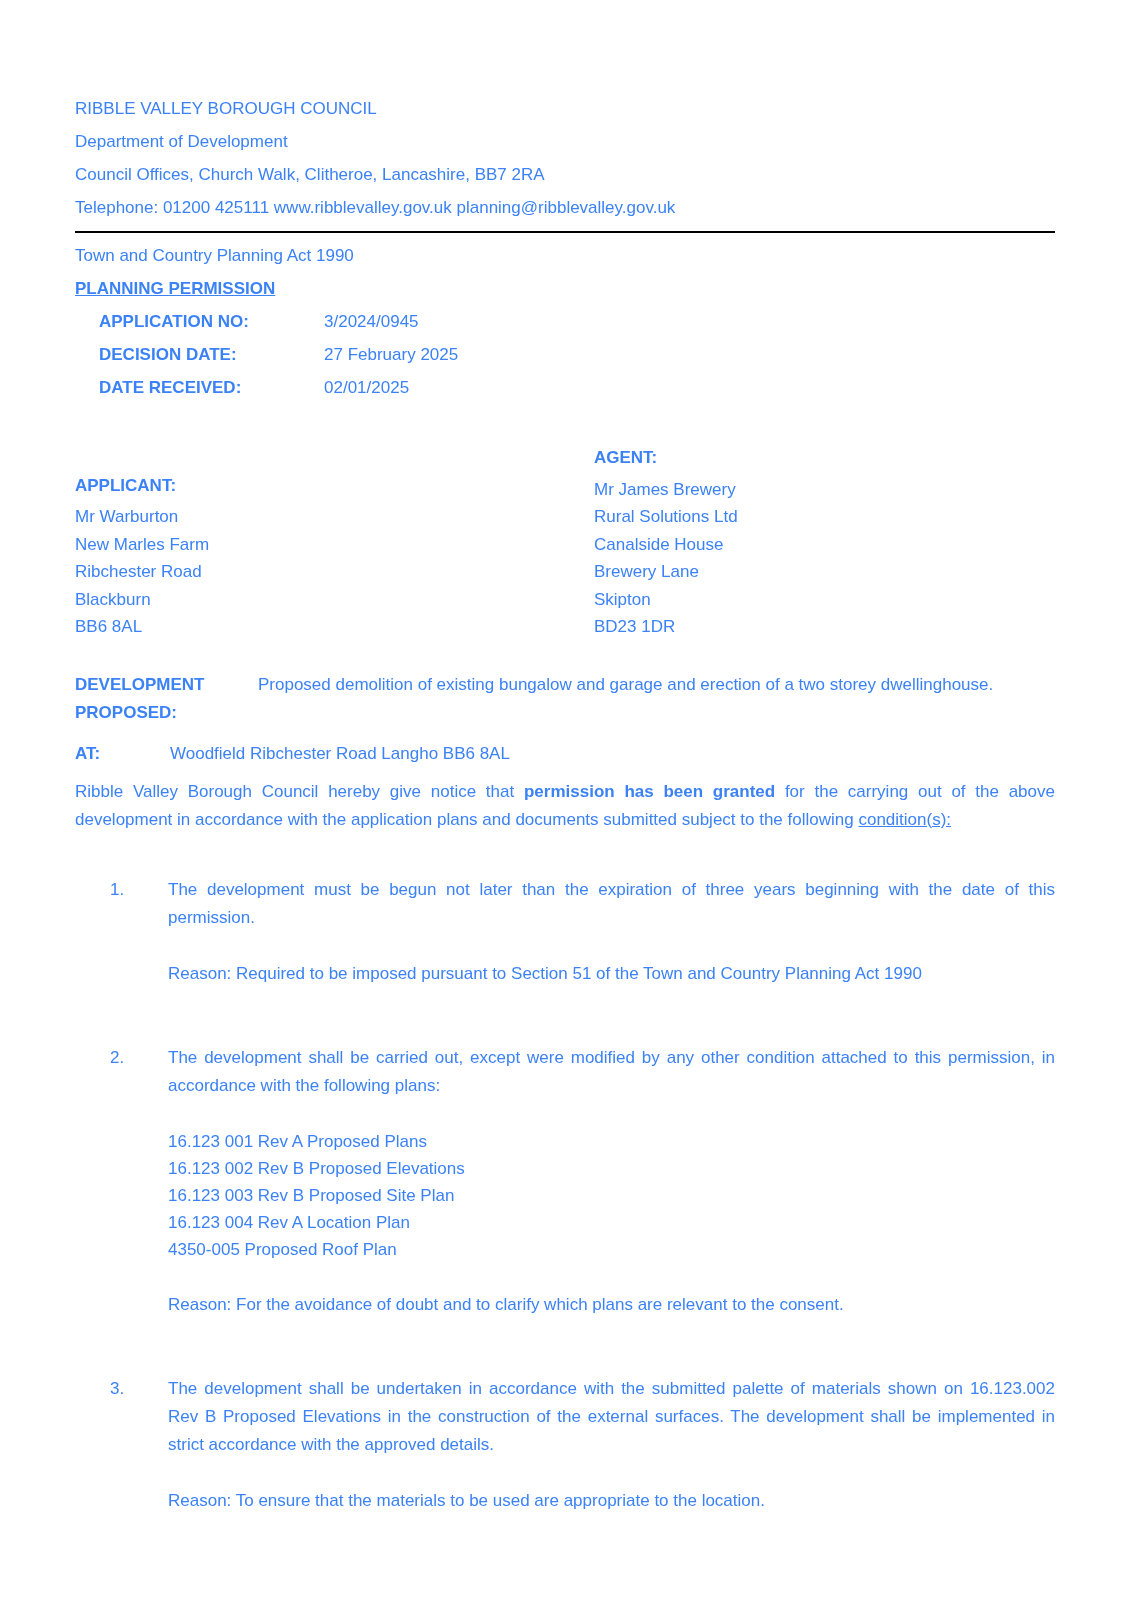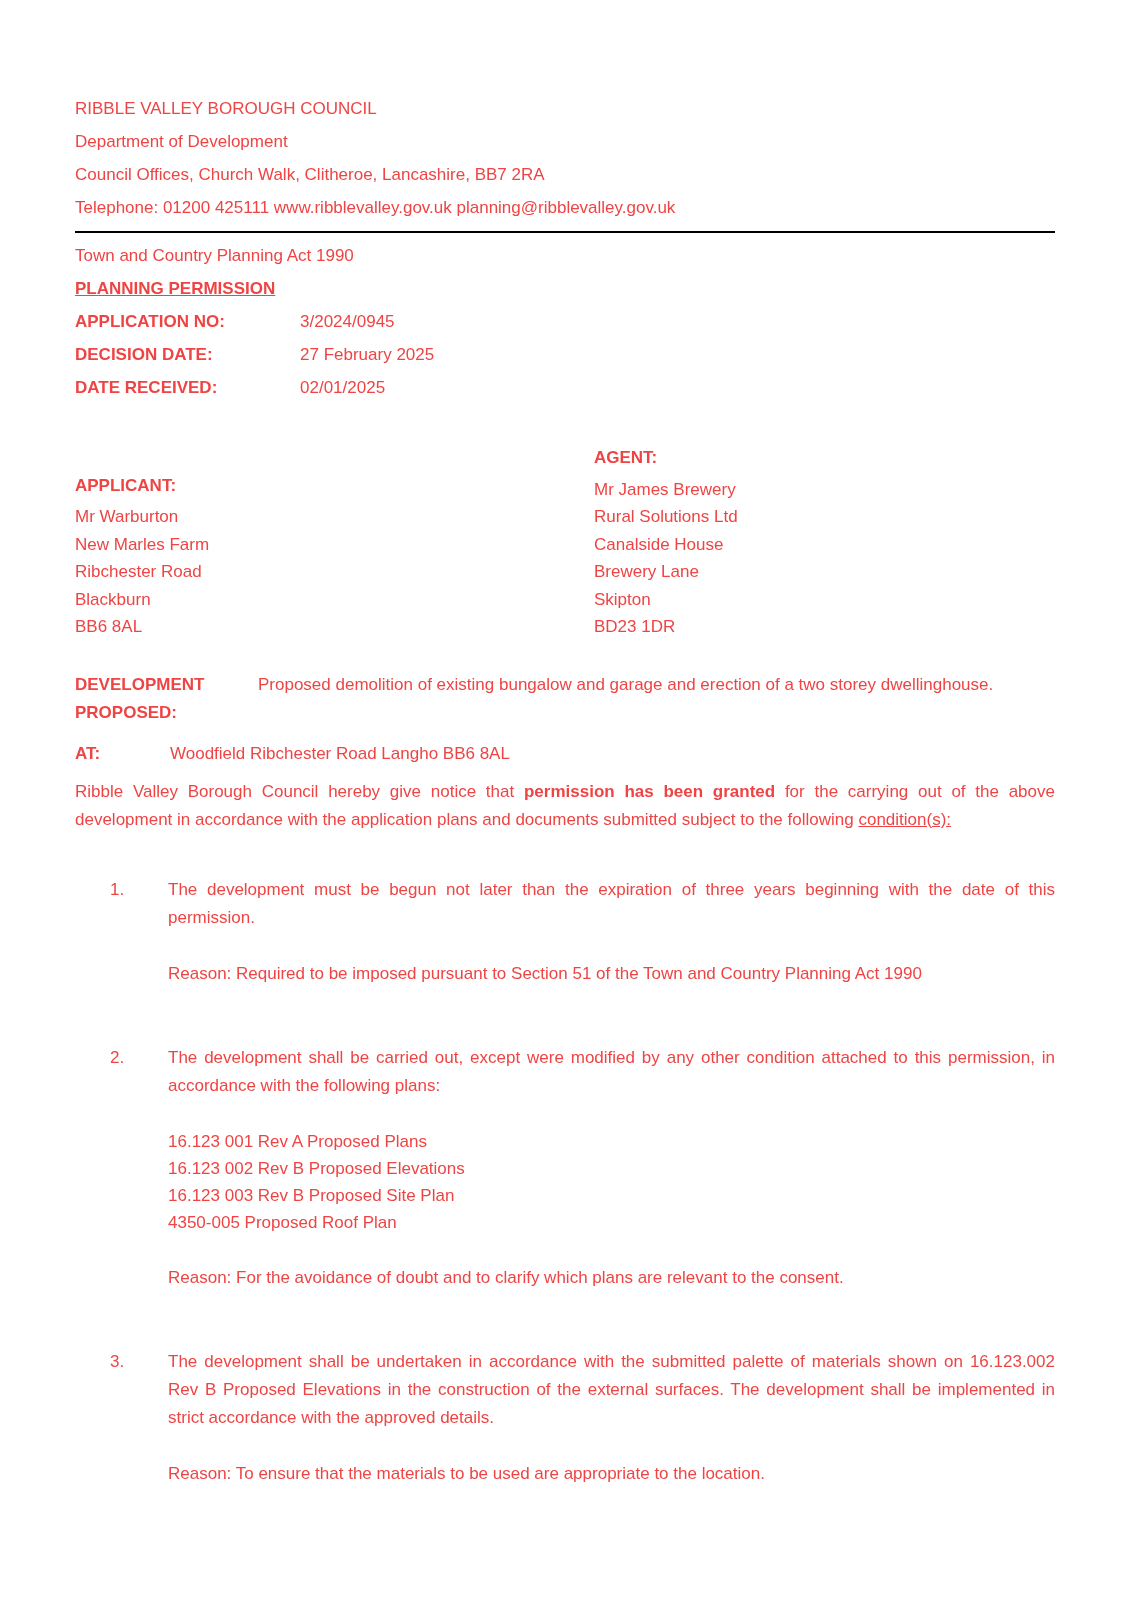--- a/index.html
+++ b/index.html
@@ -3,40 +3,40 @@
 <meta charset="utf-8">
 <style>
   * { box-sizing: border-box; margin: 0; padding: 0; }
   html, body { background: #ffffff; }
   .page {
     position: relative;
     width: 1131px;
     height: 1600px;
     margin: 0 auto;
     background: #ffffff;
-    color: #ef4444;
+    color: #3b82f6;
     font-family: "Liberation Sans", sans-serif;
     font-size: 17px;
     padding: 92px 76px 40px 75px;
     overflow: hidden;
   }
   
   .lh-line { line-height: 33px; white-space: nowrap; }
   .rule { border: none; border-top: 2px solid #000; margin: 7px 0 6px 0; }
   .act-line { line-height: 33px; }
   .doc-title {
     font-weight: bold;
     text-decoration: underline;
     line-height: 33px;
     display: inline-block;
   }
   
   .meta { margin-top: 0; }
   .meta-row { line-height: 33px; }
-  .meta-label { display: inline-block; width: 225px; font-weight: bold; }
+  .meta-label { display: inline-block; width: 225px; font-weight: bold; margin-left: 24px; }
   .meta-value { }
   
   .parties { display: flex; margin-top: 40px; line-height: 27.5px; align-items: flex-end; }
   .party-applicant { width: 519px; }
   .party-agent { flex: 1; }
   .party-label { font-weight: bold; margin-bottom: 4px; }
   
   .dev-row { display: flex; margin-top: 30px; line-height: 28px; }
   .dev-label { width: 183px; font-weight: bold; }
   .dev-text { flex: 1; text-align: justify; }
@@ -128,20 +128,21 @@
     </div>
 
     <div class="condition">
       <div class="cnum">2.</div>
       <div class="cbody">
         <p class="cpara">The development shall be carried out, except were modified by any other condition attached to this permission, in accordance with the following plans:</p>
         <div class="plans">
           <div class="plan-line">16.123 001 Rev A Proposed Plans</div>
           <div class="plan-line">16.123 002 Rev B Proposed Elevations</div>
           <div class="plan-line">16.123 003 Rev B Proposed Site Plan</div>
+          <div class="plan-line">16.123 004 Rev A Location Plan</div>
           <div class="plan-line">4350-005 Proposed Roof Plan</div>
         </div>
         <p class="cpara reason">Reason:  For the avoidance of doubt and to clarify which plans are relevant to the consent.</p>
       </div>
     </div>
 
     <div class="condition">
       <div class="cnum">3.</div>
       <div class="cbody">
         <p class="cpara">The development shall be undertaken in accordance with the submitted palette of materials shown on 16.123.002 Rev B Proposed Elevations in the construction of the external surfaces. The development shall be implemented in strict accordance with the approved details.</p>

